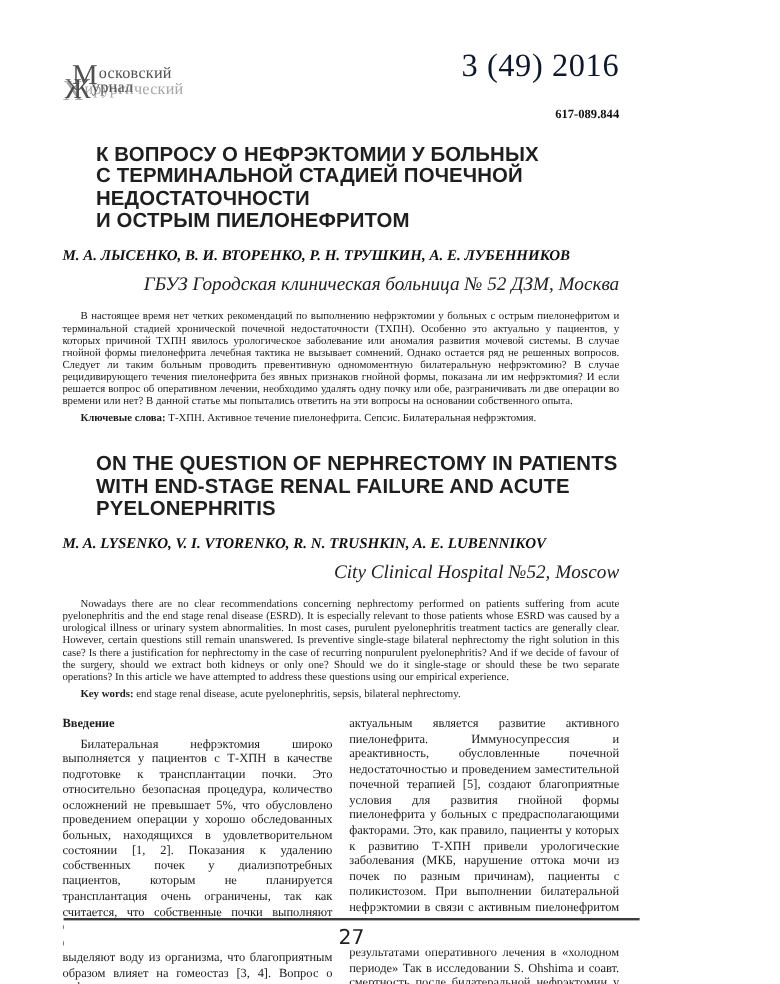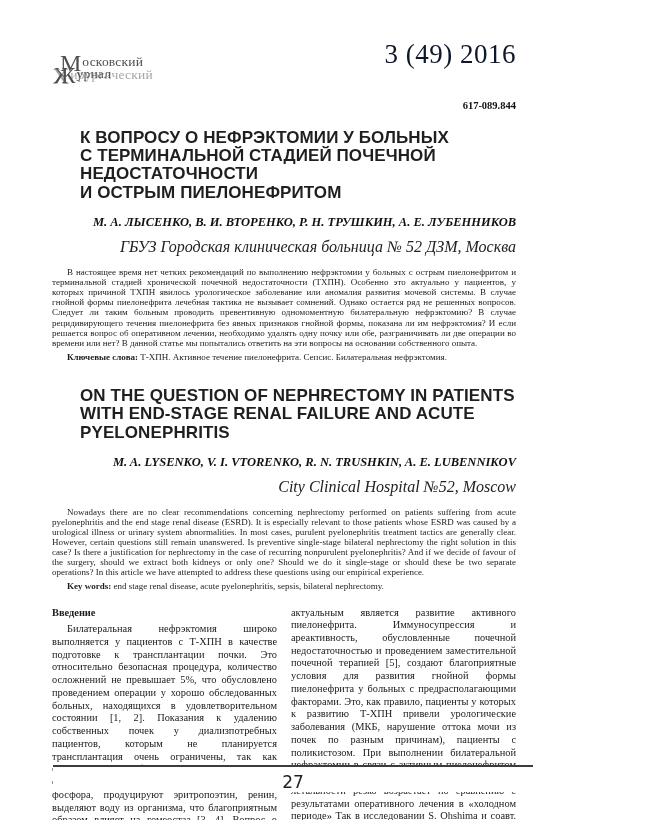--- a/index.html
+++ b/index.html
@@ -14,31 +14,31 @@
   .header{display:flex;justify-content:space-between;align-items:flex-start;}
   .logo{position:relative;width:200px;height:62px;}
   .logo-row{position:absolute;white-space:nowrap;font-family:"Liberation Serif",serif;}
   .logo-row .cap{display:inline-block;font-size:24px;line-height:0;transform:translateY(5px);margin-right:1px;}
   .logo-row .rest{font-size:13.5px;letter-spacing:0.2px;}
   .logo-r1{top:12px;left:8px;color:#4f4f4f;}
   .logo-r2{top:25px;left:0;color:#a6a6a6;}
   .logo-r3{top:24px;left:2px;color:#4f4f4f;}
   .header-right{display:flex;flex-direction:column;align-items:flex-end;}
   .issue{font-size:27px;color:#0f172a;letter-spacing:0.5px;line-height:1.1;}
-  .udc{margin-top:30px;font-size:10.5px;font-weight:bold;color:#111;}
+  .udc{margin-top:20px;font-size:10.5px;font-weight:bold;color:#111;}
 
   
   .title{
     font-family:"Liberation Sans",sans-serif;font-weight:bold;
     font-size:17px;line-height:1.08;color:#1f1f1f;
     margin:18px 0 0 28px;letter-spacing:0.1px;
   }
   .title-en{margin-top:25px;}
   .authors{
-    text-align:right;font-weight:bold;font-style:italic;
+    text-align:left;font-weight:bold;font-style:italic;
     font-size:12.5px;margin-top:13px;color:#111;
   }
   .affil{
     text-align:right;font-style:italic;font-size:16px;margin-top:8px;
     font-family:Liberation Serif, serif;color:#222;
   }
 
   
   .abstract{
     margin-top:11px;font-size:9px;line-height:1.12;text-align:justify;color:#1c1c1c;

